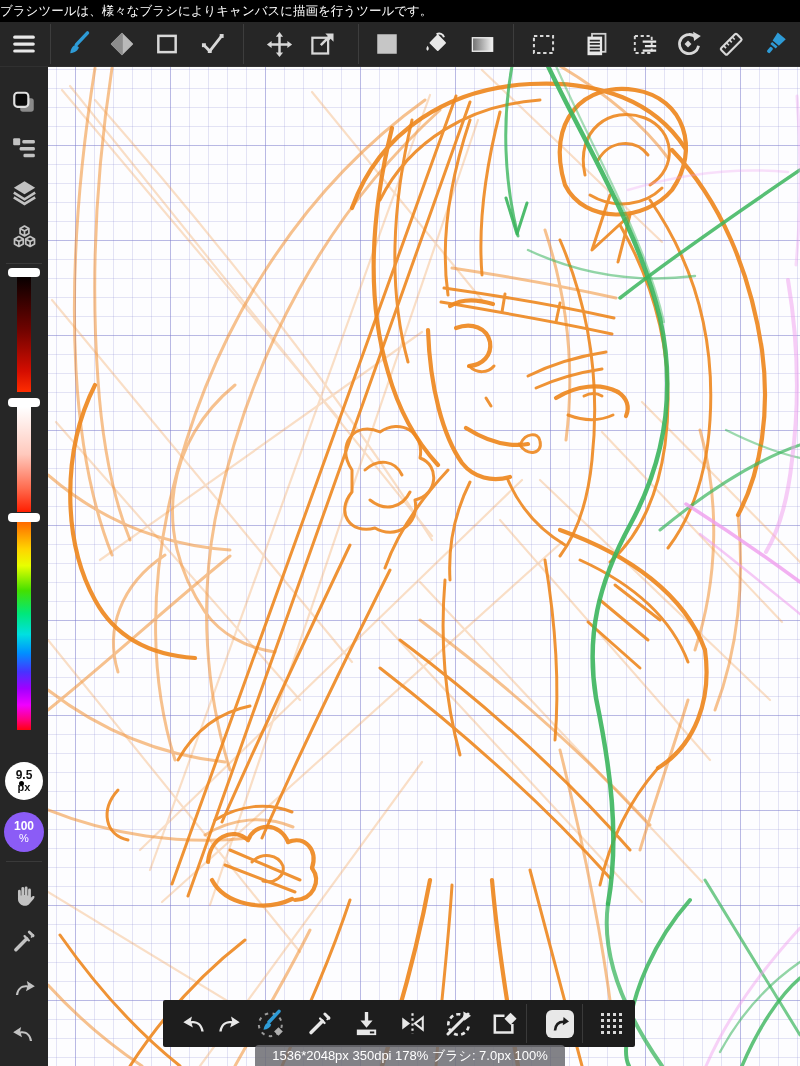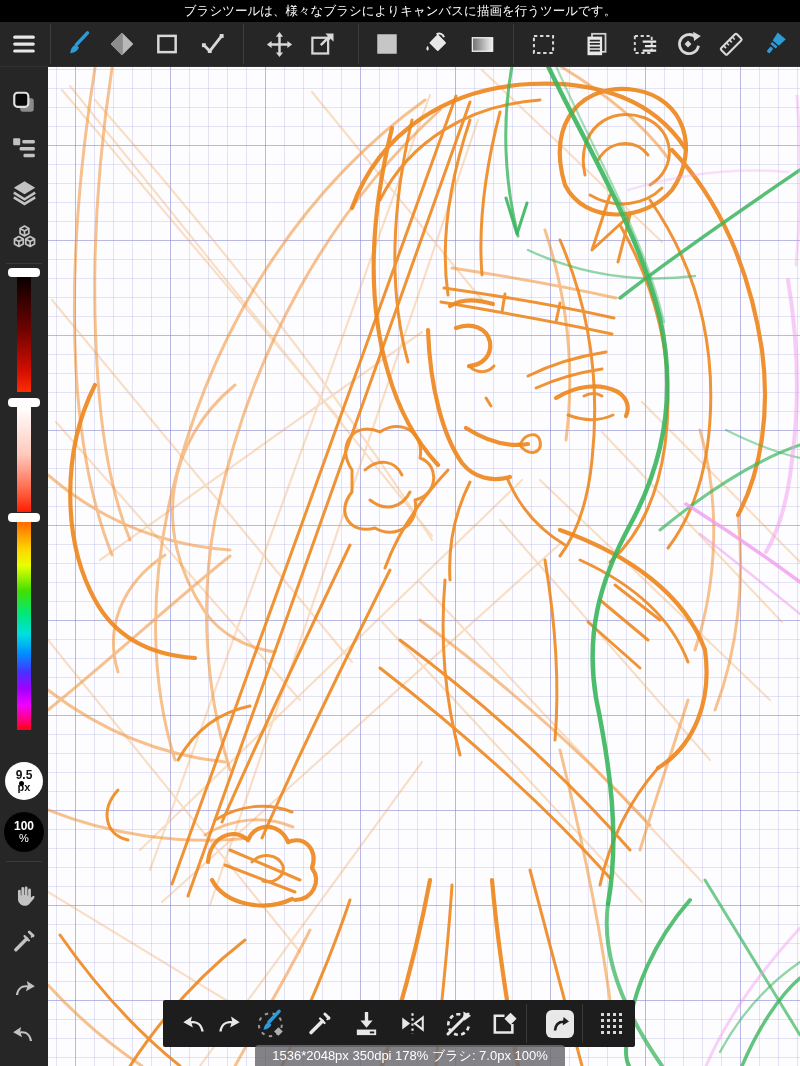--- a/index.html
+++ b/index.html
@@ -1,40 +1,40 @@
 <!DOCTYPE html>
 <html><head>
 <meta charset="utf-8">
 <style>
   html,body{margin:0;padding:0;}
   body{width:800px;height:1066px;position:relative;overflow:hidden;background:#262626;
        font-family:"Liberation Sans",sans-serif;-webkit-font-smoothing:antialiased;}
   .topbar{position:absolute;left:0;top:0;width:800px;height:22px;background:#000;color:#fff;
-          font-size:12.5px;display:flex;align-items:center;justify-content:center;z-index:10;}
+          font-size:12.5px;display:flex;align-items:center;justify-content:flex-start;z-index:10;}
   .toolbar{position:absolute;left:0;top:22px;width:800px;height:44px;background:#262626;z-index:9;
            border-bottom:1px solid #303030;}
   .tbtn{position:absolute;top:4px;width:36px;height:36px;display:flex;align-items:center;
         justify-content:center;cursor:pointer;}
   .vsep{position:absolute;top:2px;width:1px;height:40px;background:#3d3d3d;}
   .sidebar{position:absolute;left:0;top:66px;width:48px;height:1000px;background:#262626;z-index:8;}
   .sbtn{position:absolute;left:0;width:48px;height:40px;display:flex;align-items:center;
         justify-content:center;cursor:pointer;}
   .hdiv{position:absolute;left:6px;width:36px;height:1px;background:#3a3a3a;}
   .slider-handle{position:absolute;left:8px;width:32px;height:9px;background:#fff;border-radius:4px;z-index:2;}
   .slider-track{position:absolute;left:17px;width:14px;}
   .grad-value{background:linear-gradient(to bottom,#080000 0%,#6d0300 45%,#d40d00 82%,#ff2d00 100%);}
   .grad-sat{background:linear-gradient(to bottom,#ffffff 0%,#ffc9bd 45%,#ff6a4d 78%,#ff1e00 100%);}
   .grad-hue{background:linear-gradient(to bottom,#ff6a00 0%,#ffd400 13%,#e8ff00 21%,#44e000 33%,
             #00e87a 44%,#00e0e0 54%,#0090ff 63%,#4733ff 72%,#a000ff 80%,#f000ff 88%,#ff0080 95%,#ff0010 100%);}
   .badge{position:absolute;border-radius:50%;display:flex;flex-direction:column;align-items:center;
          justify-content:center;line-height:1.05;cursor:pointer;}
   .badge-size{left:5px;top:696px;width:38px;height:38px;background:#fff;color:#111;}
   .badge-size .v{font-size:12px;font-weight:bold;}
   .badge-size .u{font-size:11px;font-weight:bold;}
-  .badge-op{left:4px;top:746px;width:40px;height:40px;background:#000000;color:#fff;}
+  .badge-op{left:4px;top:746px;width:40px;height:40px;background:#8b5cf6;color:#fff;}
   .badge-op .v{font-size:12px;font-weight:bold;}
   .badge-op .u{font-size:11px;}
   .dot7{position:absolute;left:14px;top:19px;width:5px;height:5px;border-radius:50%;background:#000;}
   .canvas{position:absolute;left:48px;top:66px;width:752px;height:1000px;background-color:#fdfdff;
     background-image:
       linear-gradient(to right, rgba(125,125,205,0.42) 1px, transparent 1px),
       linear-gradient(to bottom, rgba(125,125,205,0.42) 1px, transparent 1px),
       linear-gradient(to right, rgba(125,125,205,0.20) 1px, transparent 1px),
       linear-gradient(to bottom, rgba(125,125,205,0.20) 1px, transparent 1px);
     background-size:95px 95px,95px 95px,19px 19px,19px 19px;

